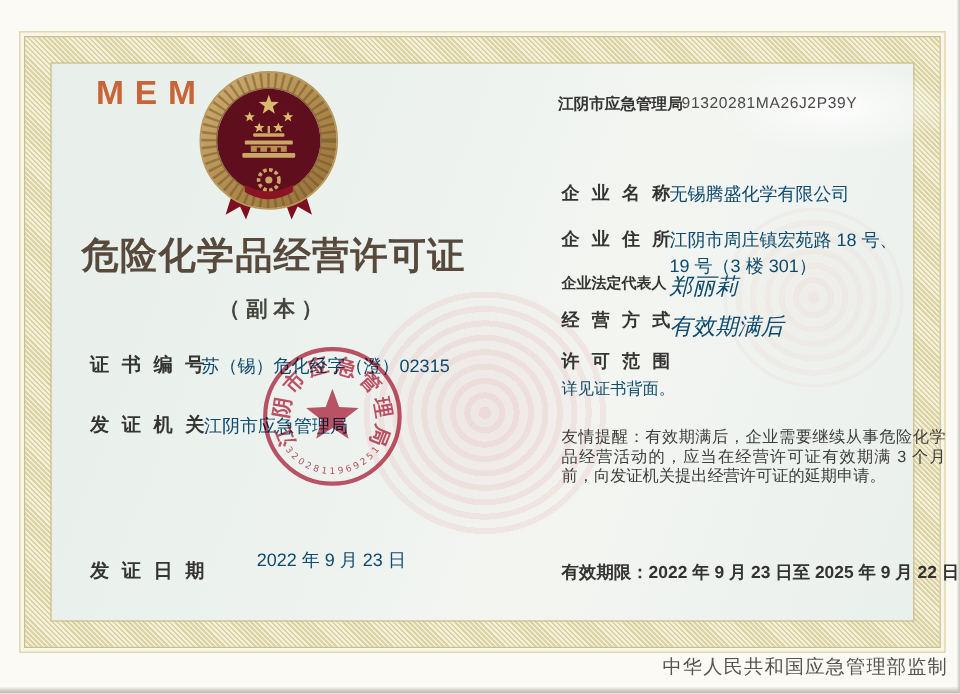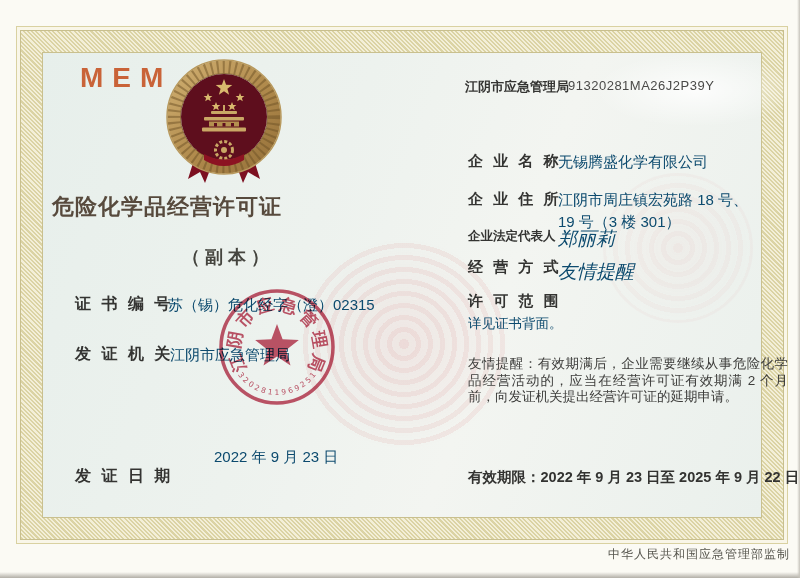--- a/index.html
+++ b/index.html
@@ -30,37 +30,37 @@
       repeating-radial-gradient(circle at 50% 50%, rgba(223,160,160,.17) 0 5px, rgba(255,255,255,0) 5px 12px),
       radial-gradient(circle at 50% 50%, rgba(232,170,170,.18), rgba(255,255,255,0) 72%);
     pointer-events:none;}
   .rosette.small{left:560px;top:120px;width:150px;height:150px;opacity:.45;}
   .white-patch{position:absolute;left:600px;top:55px;width:190px;height:70px;
     background:radial-gradient(ellipse at 50% 50%, rgba(255,255,255,.85), rgba(255,255,255,0) 75%);}
   
   .mem{position:absolute;left:80px;top:62px;font-size:28px;font-weight:bold;
     letter-spacing:9px;color:#c2410c;opacity:.8;}
   
-  .title{position:absolute;left:52px;top:192px;width:352px;text-align:left;
+  .title{position:absolute;left:52px;top:192px;width:352px;text-align:center;
     font-family:Liberation Sans, sans-serif;
-    font-size:22px;font-weight:bold;letter-spacing:1px;color:#574a3d;}
+    font-size:31px;font-weight:bold;letter-spacing:1px;color:#574a3d;}
   .subtitle{position:absolute;left:52px;top:245px;width:352px;text-align:center;
     font-size:18px;font-weight:bold;letter-spacing:5px;color:#45453f;}
   
   .lab{position:absolute;font-weight:bold;color:#343432;white-space:nowrap;}
   .val{position:absolute;color:#0c4a6e;white-space:nowrap;}
   .sp{word-spacing:6px;}
   .f16{font-size:16px;} .f15{font-size:15px;} .f145{font-size:19px;font-style:italic;}
   .f135{font-size:13.5px;} .f13{font-size:13px;} .f125{font-size:12.5px;}
   .reminder{position:absolute;left:468px;top:356px;width:320px;font-size:13.5px;
     line-height:16.5px;color:#3d3d3b;text-align:justify;}
   .validity{position:absolute;left:468px;top:468px;font-size:14.5px;font-weight:bold;
     color:#333331;white-space:nowrap;}
   .validity span{font-weight:bold;}
-  .footer{position:absolute;right:10px;top:546px;font-size:12px;color:#56554d;
+  .footer{position:absolute;right:10px;top:546px;font-size:16px;color:#56554d;
     letter-spacing:1px;margin-left:24px;}
   
   .seal{position:absolute;left:202px;top:272px;width:150px;height:150px;
     mix-blend-mode:multiply;opacity:.9;}
   .seal text{fill:#c0435b;}
   .seal .seal-ch{font-size:17px;font-weight:bold;font-family:"Liberation Serif","DejaVu Serif",serif;}
   .seal .seal-dg{font-size:7.5px;font-family:"DejaVu Sans","Liberation Sans",sans-serif;}
   
   .emblem{position:absolute;left:164px;top:55px;width:120px;height:136px;}
 </style>
@@ -124,42 +124,42 @@
 <div class="title">危险化学品经营许可证</div>
 <div class="subtitle">（副本）</div>
 
 <div class="lab sp f16" style="left:75px;top:294px;">证 书 编 号</div>
 <div class="val f15" style="left:168px;top:296px;">苏（锡）危化经字（澄）02315</div>
 
 <div class="lab sp f16" style="left:75px;top:344px;">发 证 机 关</div>
 <div class="val f15" style="left:170px;top:346px;">江阴市应急管理局</div>
 
 <div class="lab sp f16" style="left:75px;top:466px;">发 证 日 期</div>
-<div class="val f15" style="left:170px;top:448px;padding-left:44px;">2022 年 9 月 23 日</div>
+<div class="val f15" style="left:170px;top:458px;padding-left:44px;">2022 年 9 月 23 日</div>
 
 <div class="lab f13" style="left:465px;top:78px;">江阴市应急管理局</div>
 <div class="val f13" style="left:568px;top:78px;letter-spacing:.5px;color:#4a4a48;text-align:right;">91320281MA26J2P39Y</div>
 
 <div class="lab sp f15" style="left:468px;top:152px;">企 业 名 称</div>
 <div class="val f15" style="left:558px;top:153px;">无锡腾盛化学有限公司</div>
 
 <div class="lab sp f15" style="left:468px;top:190px;">企 业 住 所</div>
 <div class="val f15" style="left:558px;top:191px;">江阴市周庄镇宏苑路 18 号、</div>
 <div class="val f15" style="left:558px;top:213px;">19 号（3 楼 301）</div>
 
 <div class="lab f125" style="left:468px;top:228px;">企业法定代表人</div>
 <div class="val f145" style="left:558px;top:226px;">郑丽莉</div>
 
 <div class="lab sp f15" style="left:468px;top:258px;">经 营 方 式</div>
-<div class="val f145" style="left:558px;top:259px;">友情提醒</div>
+<div class="val f145" style="left:558px;top:259px;">有效期满后</div>
 
 <div class="lab sp f15" style="left:468px;top:292px;">许 可 范 围</div>
 <div class="val f135" style="left:468px;top:315px;">详见证书背面。</div>
 
-<div class="reminder">友情提醒：有效期满后，企业需要继续从事危险化学品经营活动的，应当在经营许可证有效期满 2 个月前，向发证机关提出经营许可证的延期申请。</div>
+<div class="reminder">友情提醒：有效期满后，企业需要继续从事危险化学品经营活动的，应当在经营许可证有效期满 3 个月前，向发证机关提出经营许可证的延期申请。</div>
 
 <div class="validity">
   <span>有效期限：</span><span>2022 年 9 月 23 日至 2025 年 9 月 22 日</span>
 </div>
 
 <svg class="seal" viewBox="0 0 150 150">
   <circle cx="75" cy="75" r="56" fill="none" stroke="#c0435b" stroke-width="3.5"></circle>
   <polygon points="75,52 80.6,67.2 96.9,67.9 84.1,78 88.5,93.6 75,84.6 61.5,93.6 65.9,78 53.1,67.9 69.4,67.2" fill="#c0435b"></polygon>
   <g id="seal-chars">
       <text x="75" y="38" text-anchor="middle" transform="rotate(-112 75 75)" class="seal-ch">江</text>

